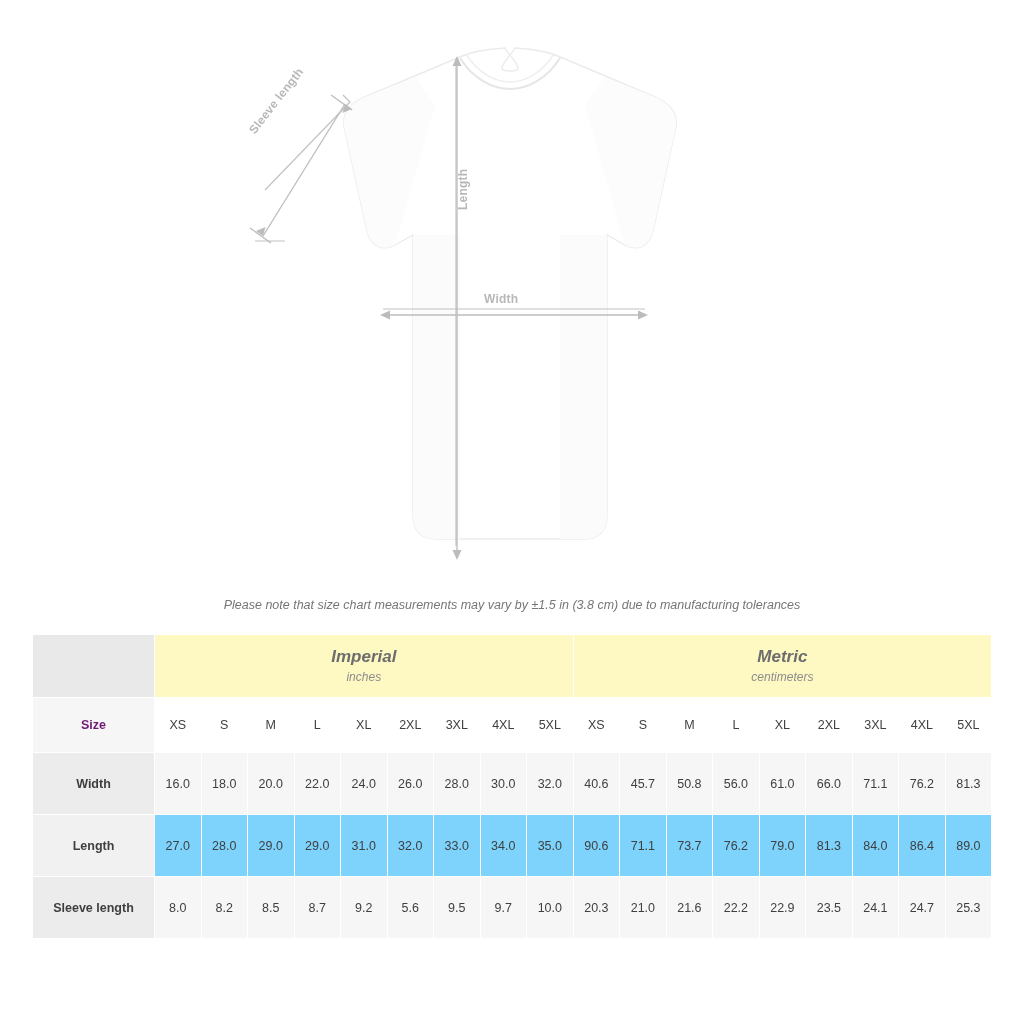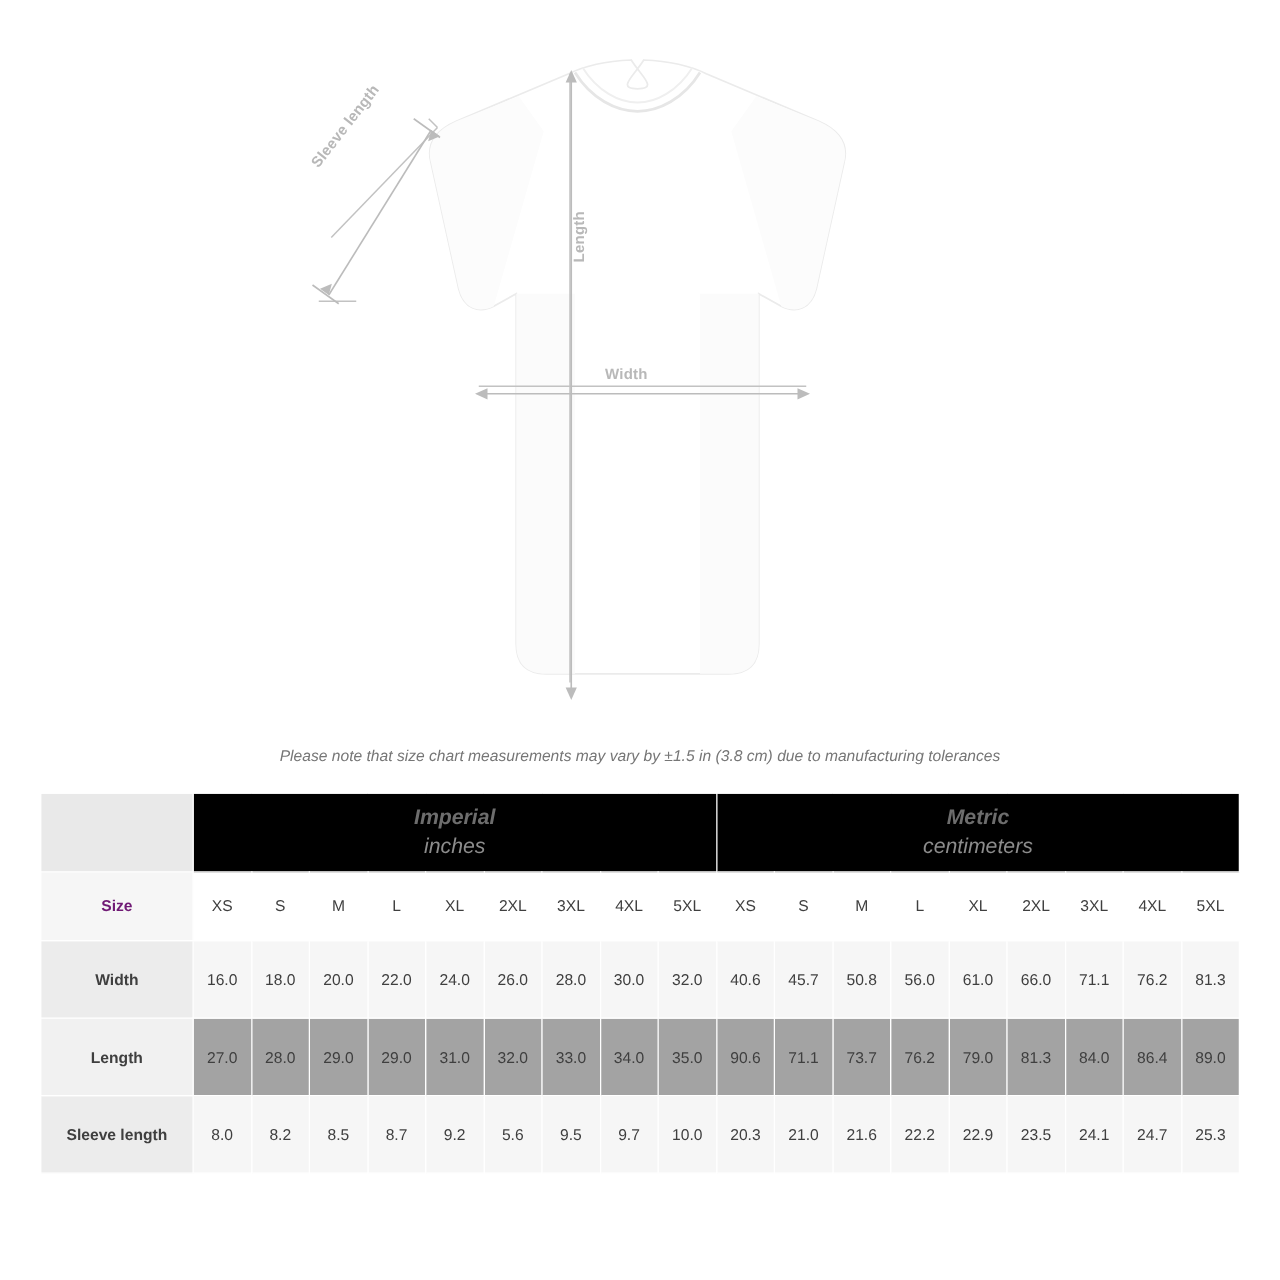--- a/index.html
+++ b/index.html
@@ -86,33 +86,33 @@
   }
   table.size-table td,
   table.size-table th {
     border: 1px solid #ffffff;
     text-align: center;
     vertical-align: middle;
     font-size: 12.5px;
     color: #3f3f3f;
   }
   .sys-head {
-    background: #000000;
+    background: #fef9c3;
     height: 62px;
     padding: 0;
   }
   .sys-head .sys-name {
     font-size: 17px;
     font-style: italic;
     font-weight: bold;
     color: #6d6d6d;
     line-height: 1.1;
   }
   .sys-head .sys-unit {
-    font-size: 17px;
+    font-size: 12px;
     font-style: italic;
     color: #8c8c8c;
     padding-top: 3px;
   }
   .corner-cell {
     background: #e9e9e9;
   }
   .hdr-row td {
     background: #ffffff;
     height: 52px;
@@ -120,21 +120,21 @@
     font-size: 13px;
     color: #3a3a3a;
   }
   .hdr-row td.rowlabel {
     background: #f6f6f6;
     font-weight: bold;
     color: #701a75;
   }
   tr.data-row td {
     height: 59px;
-    background: #a3a3a3;
+    background: #7dd3fc;
   }
   tr.data-row.alt td {
     background: #f6f6f6;
   }
   td.rowlabel {
     background: #f1f1f1;
     font-weight: bold;
     font-size: 13px;
     color: #3a3a3a;
     width: 122px;

